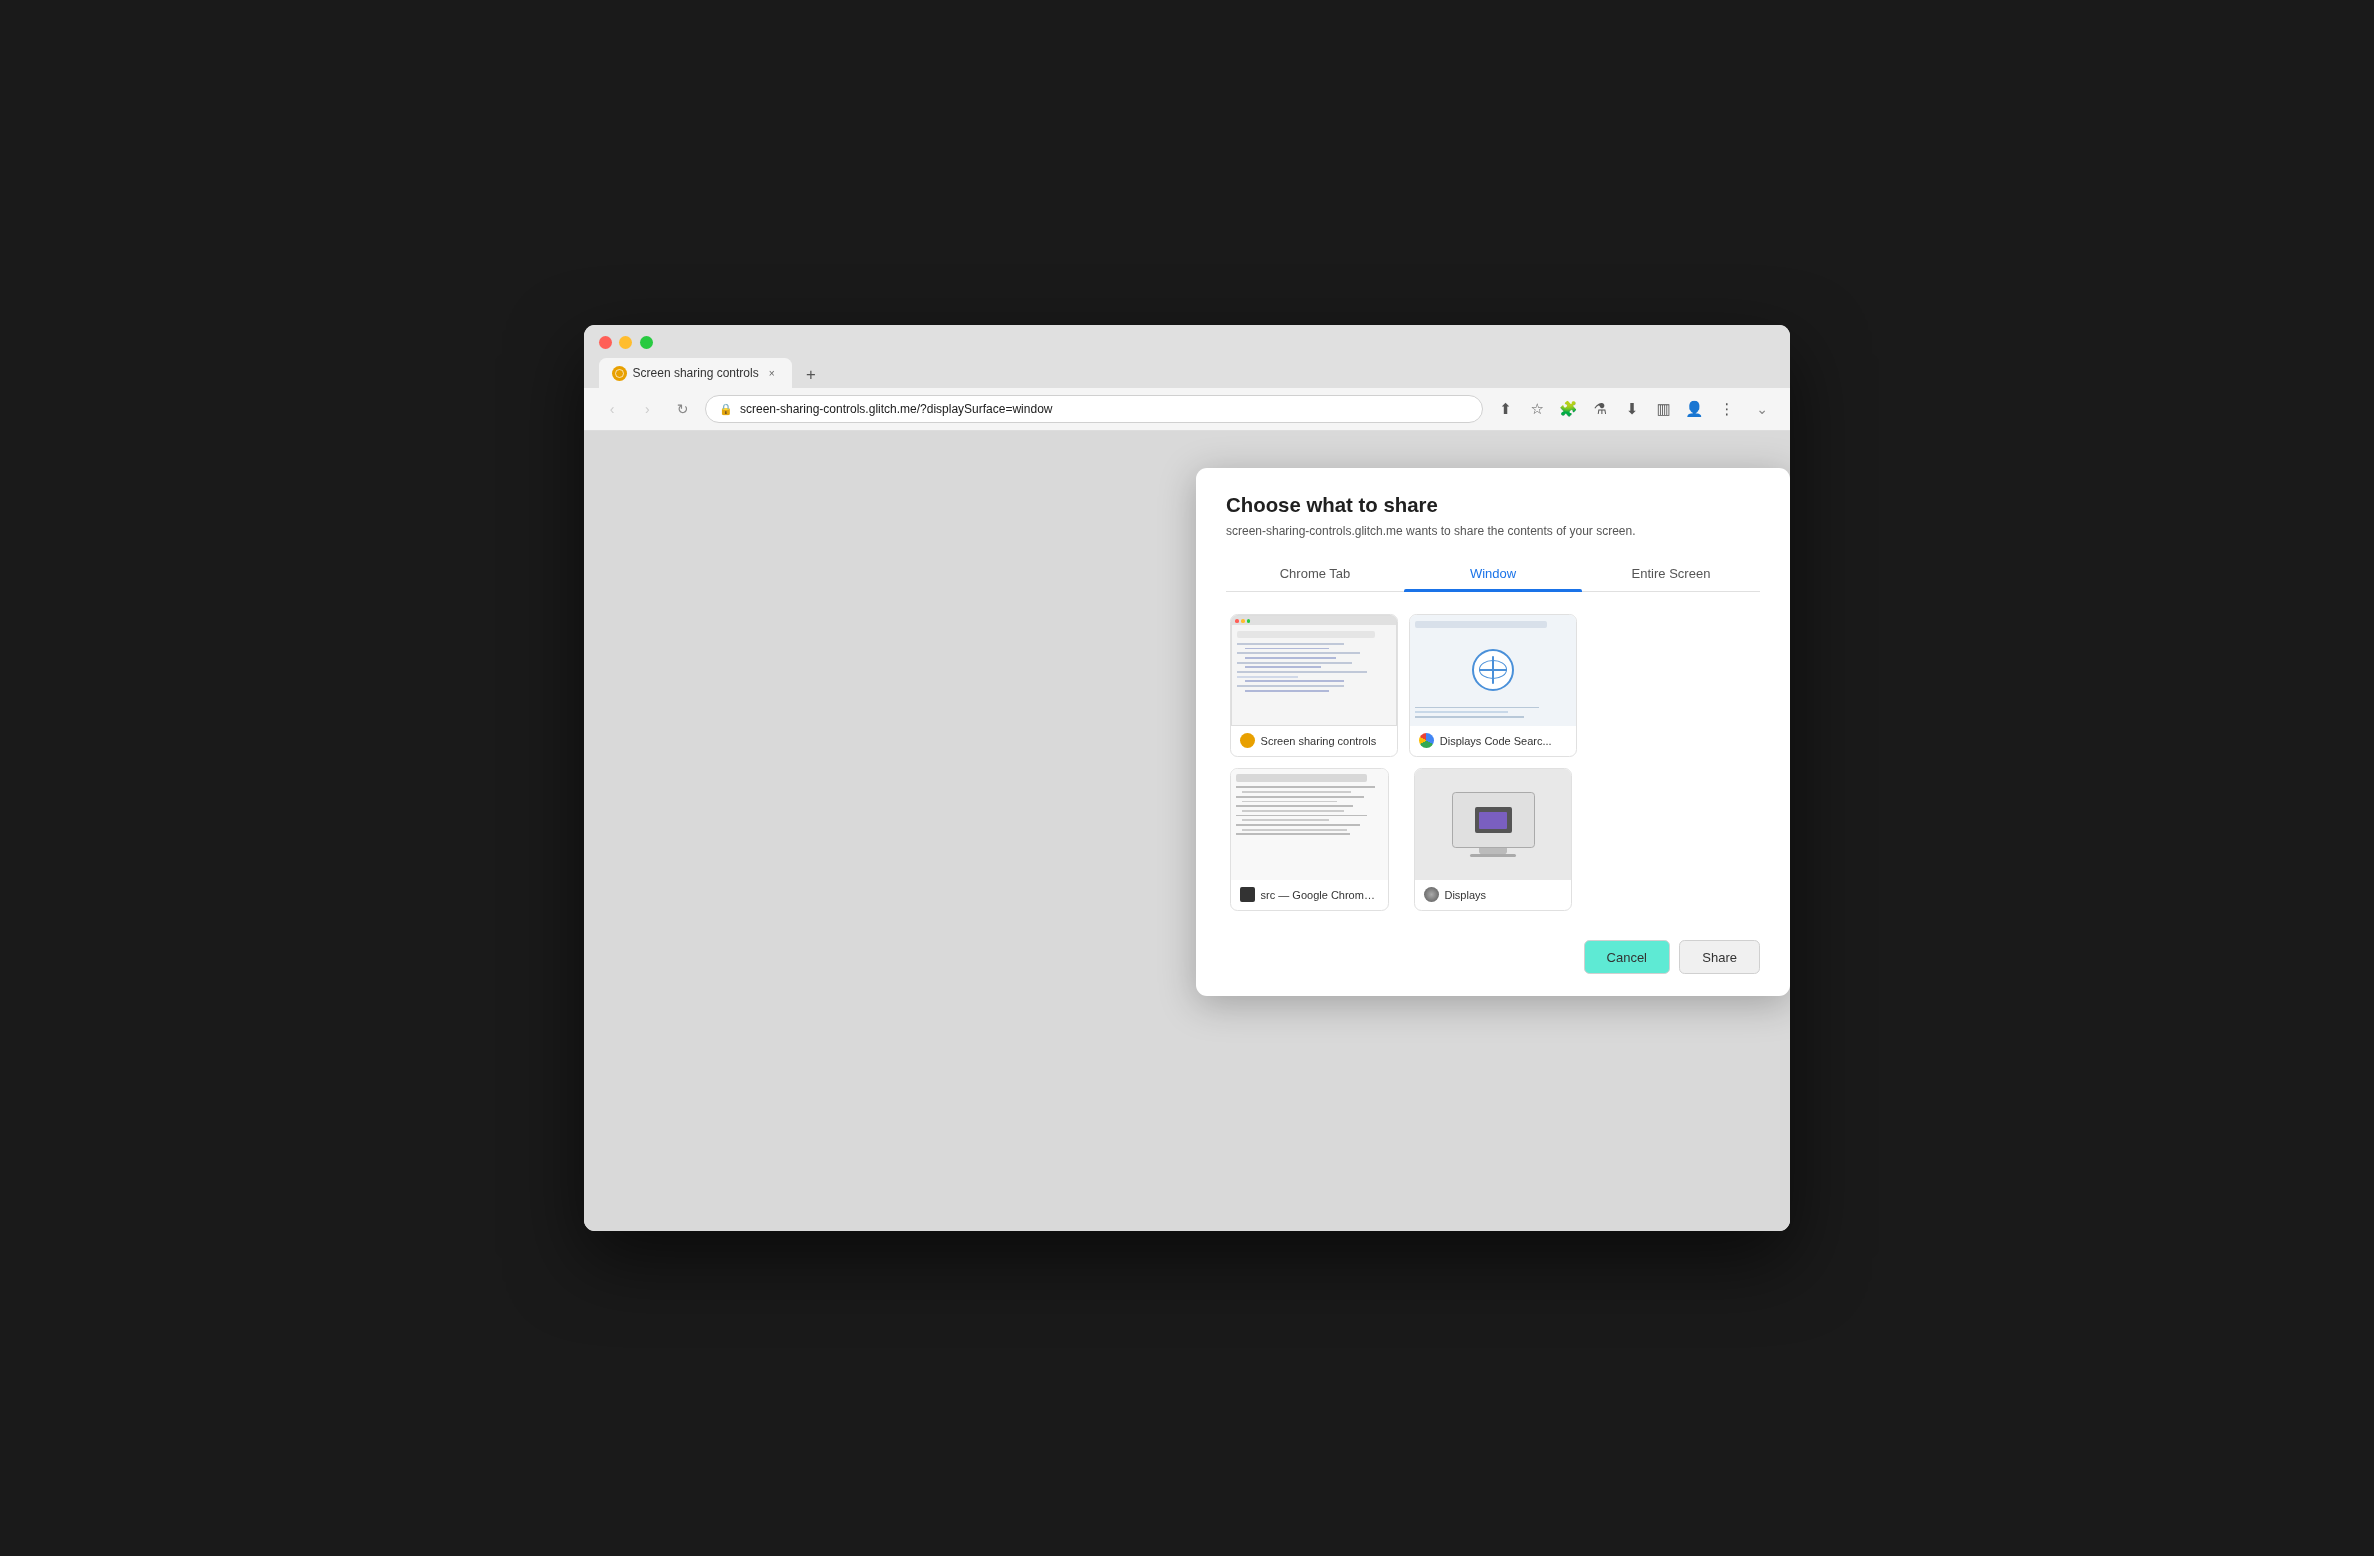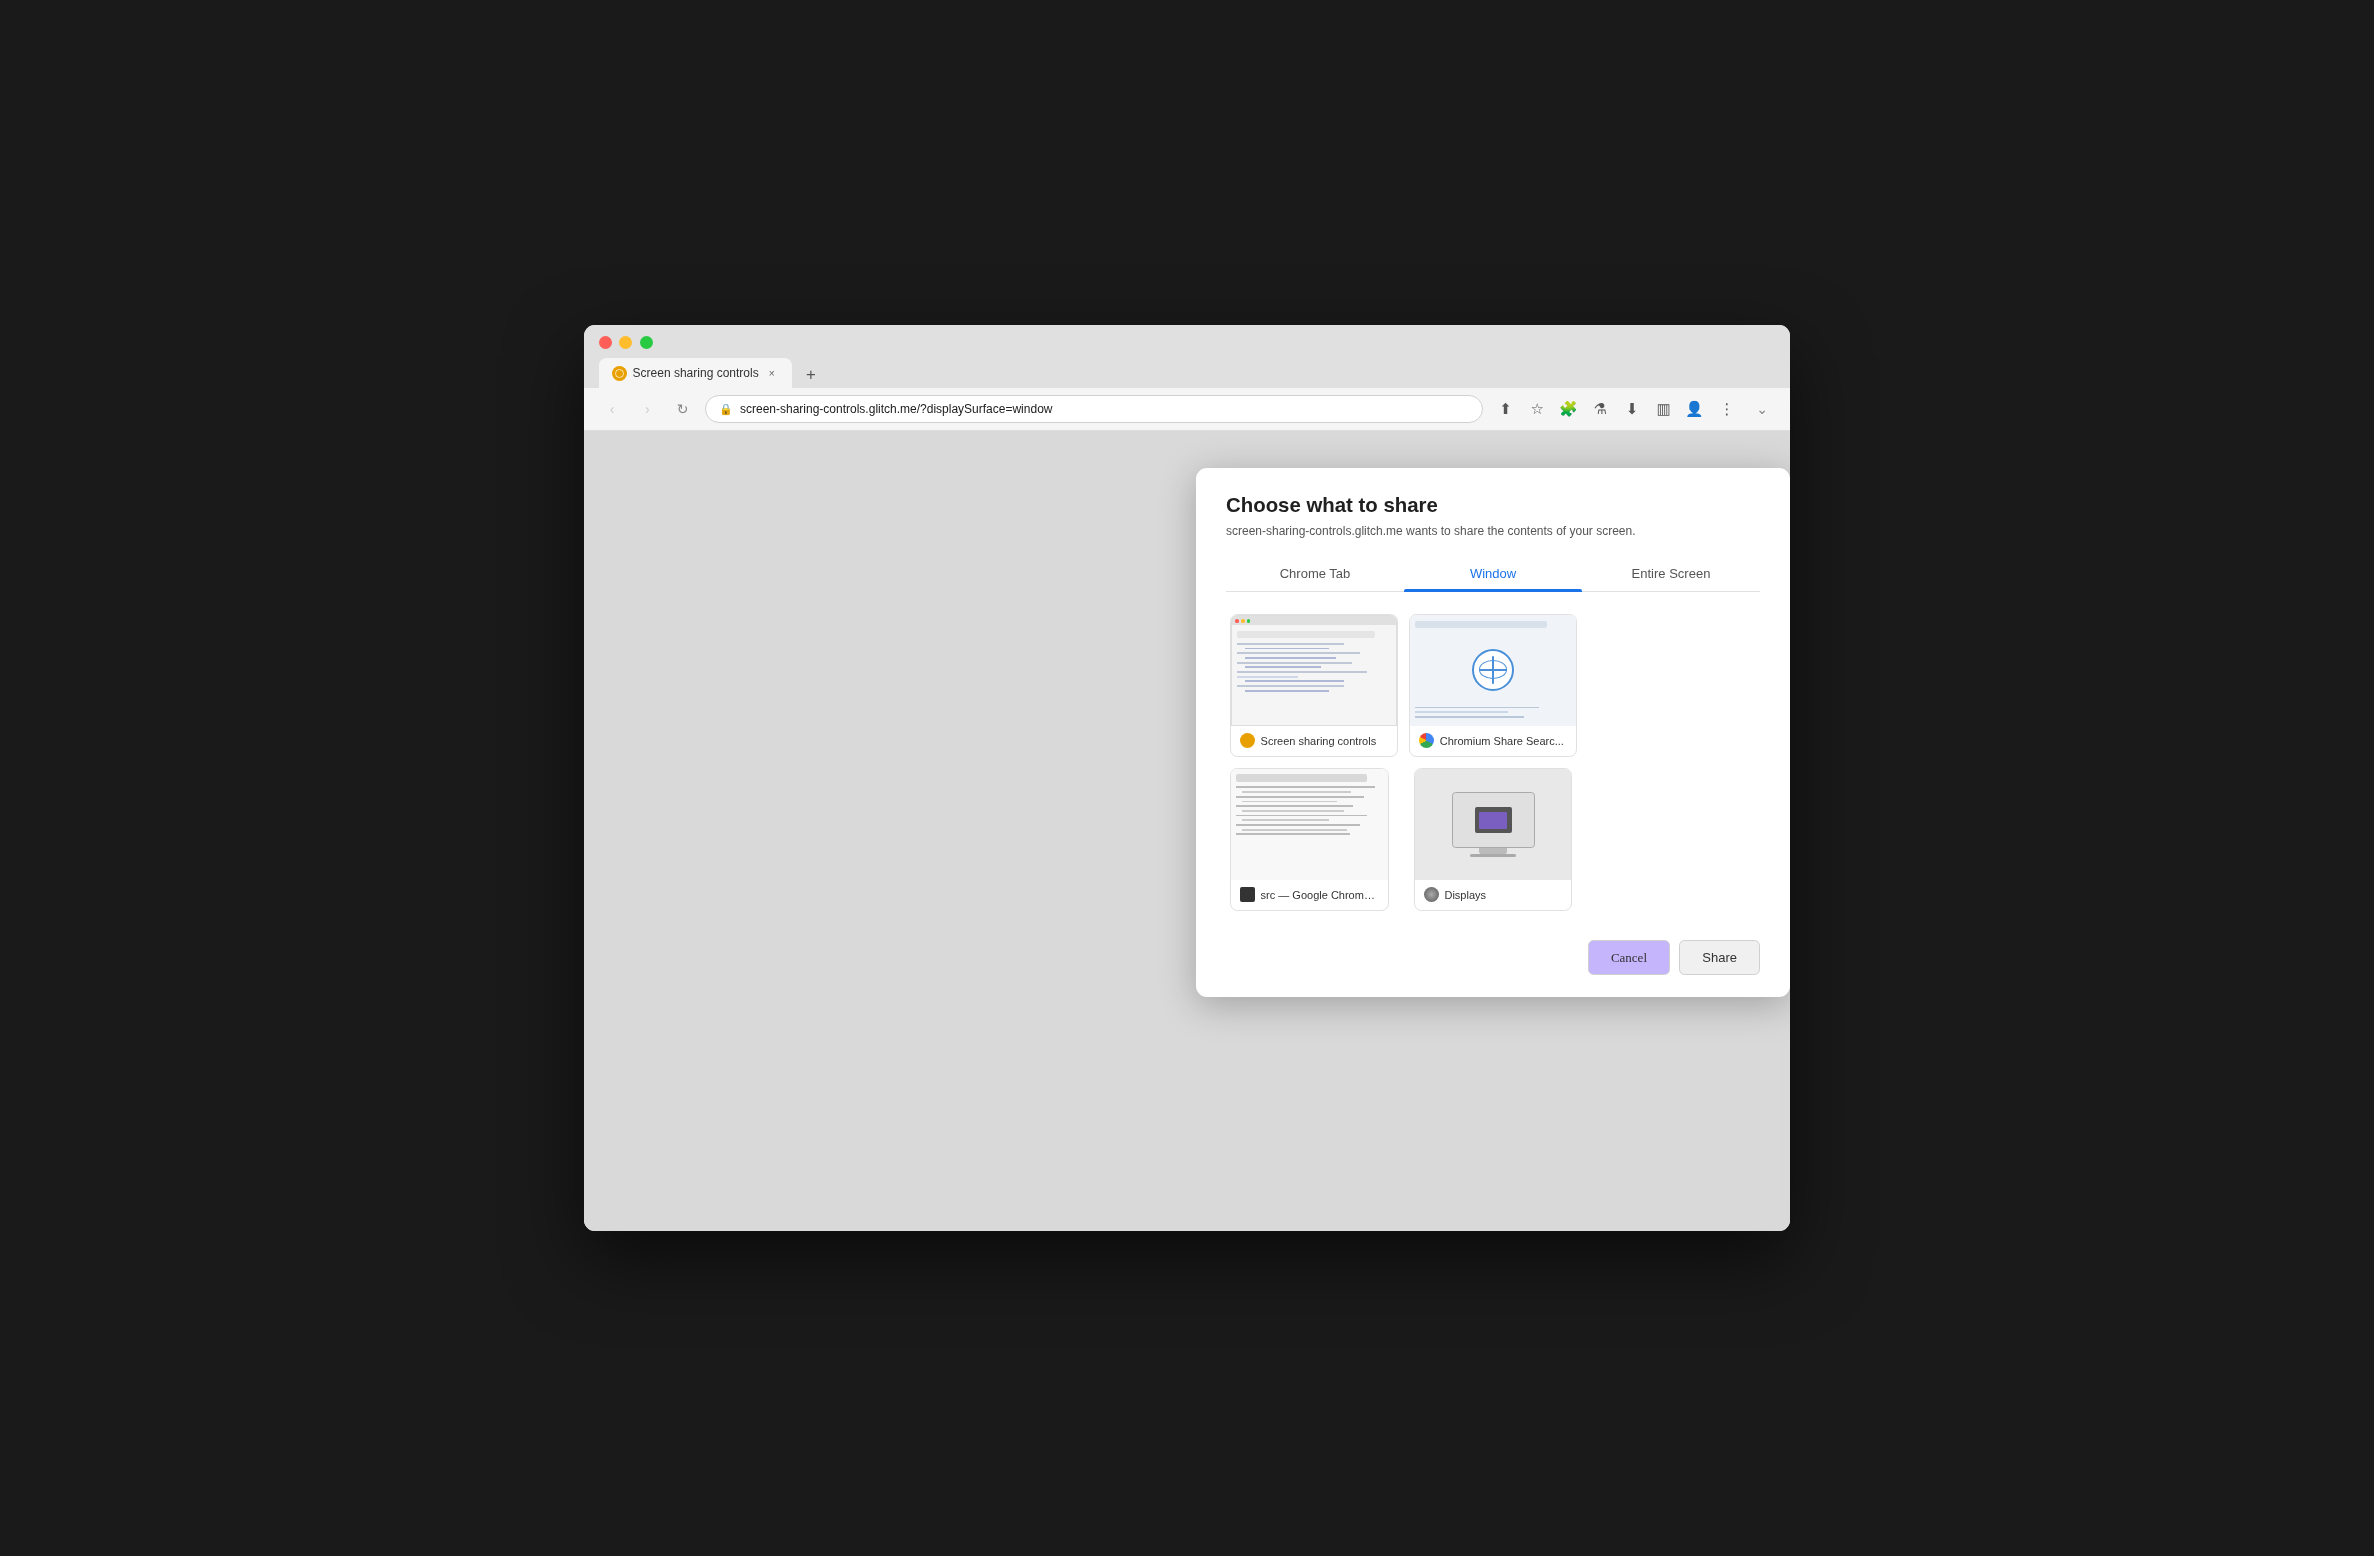--- a/index.html
+++ b/index.html
@@ -329,24 +329,23 @@
     .btn {
       padding: 8.3px 22px;
       border-radius: 5.6px;
       font-size: 13px;
       cursor: pointer;
       border: none;
       font-family: inherit;
     }
 
     .btn-cancel {
-      background: #c4b5fd;
+      background: #5eead4;
       color: #333;
       border: 0.9px solid #d0d0d0;
-      font-family: Liberation Serif, serif;
     }
 
     .btn-share {
       background: #f0f0f0;
       color: #333;
       border: 0.9px solid #d0d0d0;
     }
 
     
     .favicon-orange { background: #e8a000; }
@@ -486,21 +485,21 @@
               </div>
             </div>
             <div style="padding:0 5.6px 3.7px;">
               <div style="height:1.9px;background:#b8c8d8;margin-bottom:2.8px;width:80%;"></div>
               <div style="height:1.9px;background:#c8d8e8;margin-bottom:2.8px;width:60%;"></div>
               <div style="height:1.9px;background:#b8c8d8;margin-bottom:2.8px;width:70%;"></div>
             </div>
           </div>
           <div class="window-label">
             <div class="window-label-favicon" style="width:15px;height:15px;border-radius:50%;background:conic-gradient(#4285f4 0deg 120deg,#34a853 120deg 240deg,#fbbc05 240deg 300deg,#ea4335 300deg 360deg);flex-shrink:0;"></div>
-            <span class="window-label-text">Chromium Share Searc...</span>
+            <span class="window-label-text">Displays Code Searc...</span>
           </div>
         </div>
 
       </div>
 
       <div class="windows-grid-bottom">
 
         <div class="window-item">
           <div class="window-thumbnail thumb-src">
             <div style="height:7.4px;background:#d8d8d8;border-radius:1.9px;margin-bottom:4.6px;width:90%;"></div>

